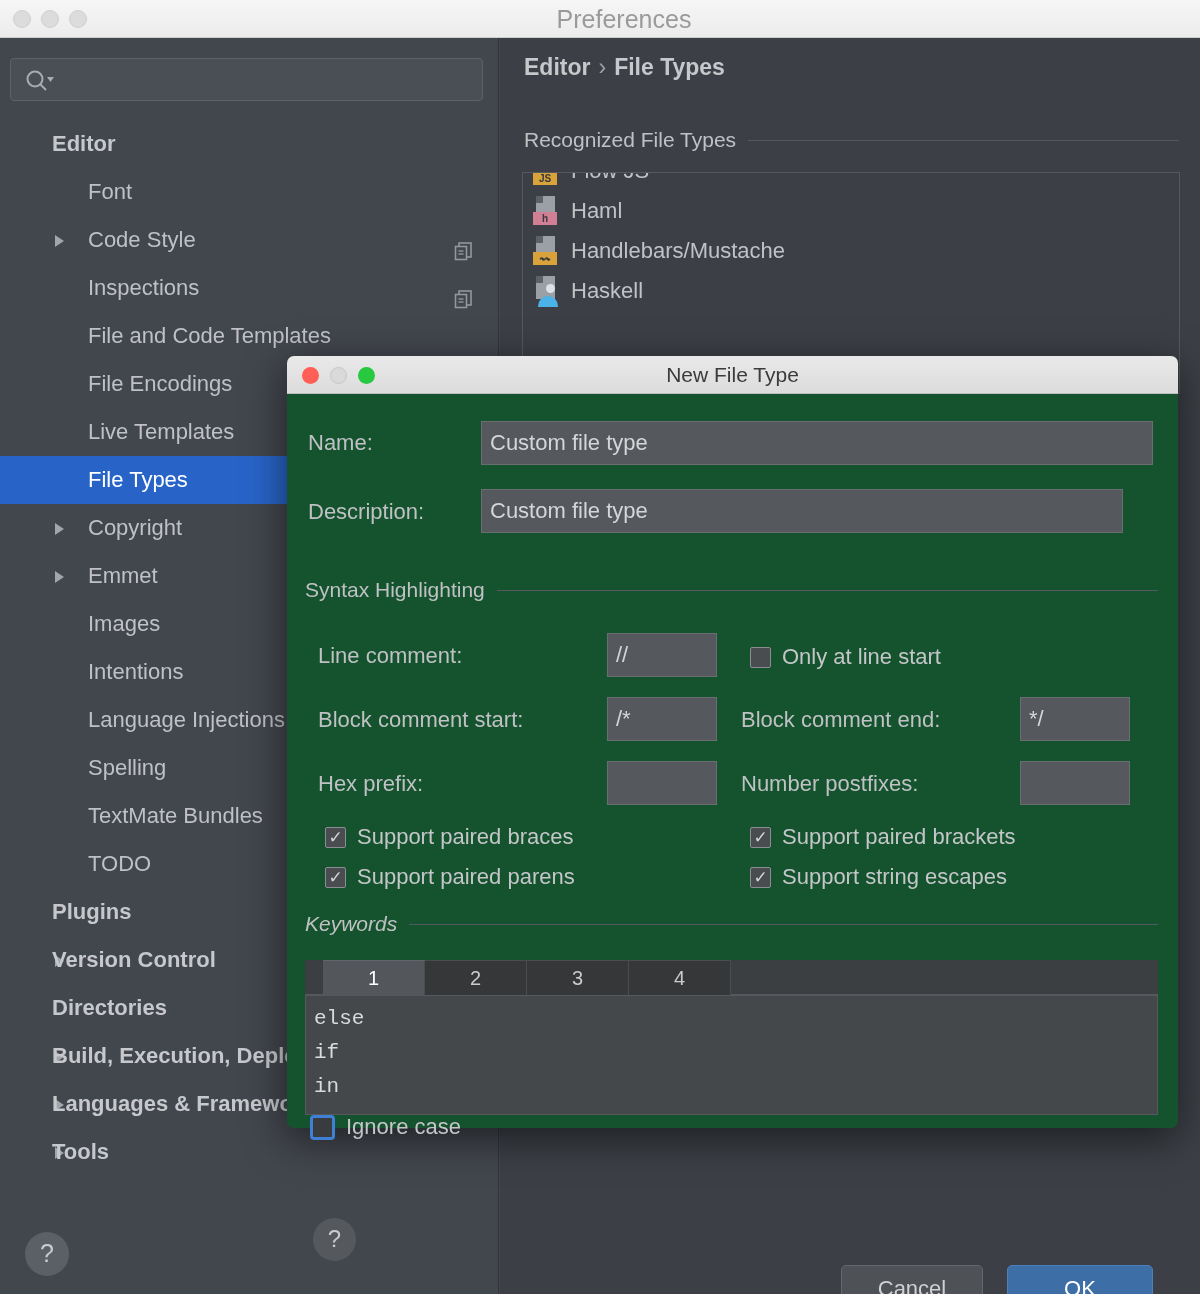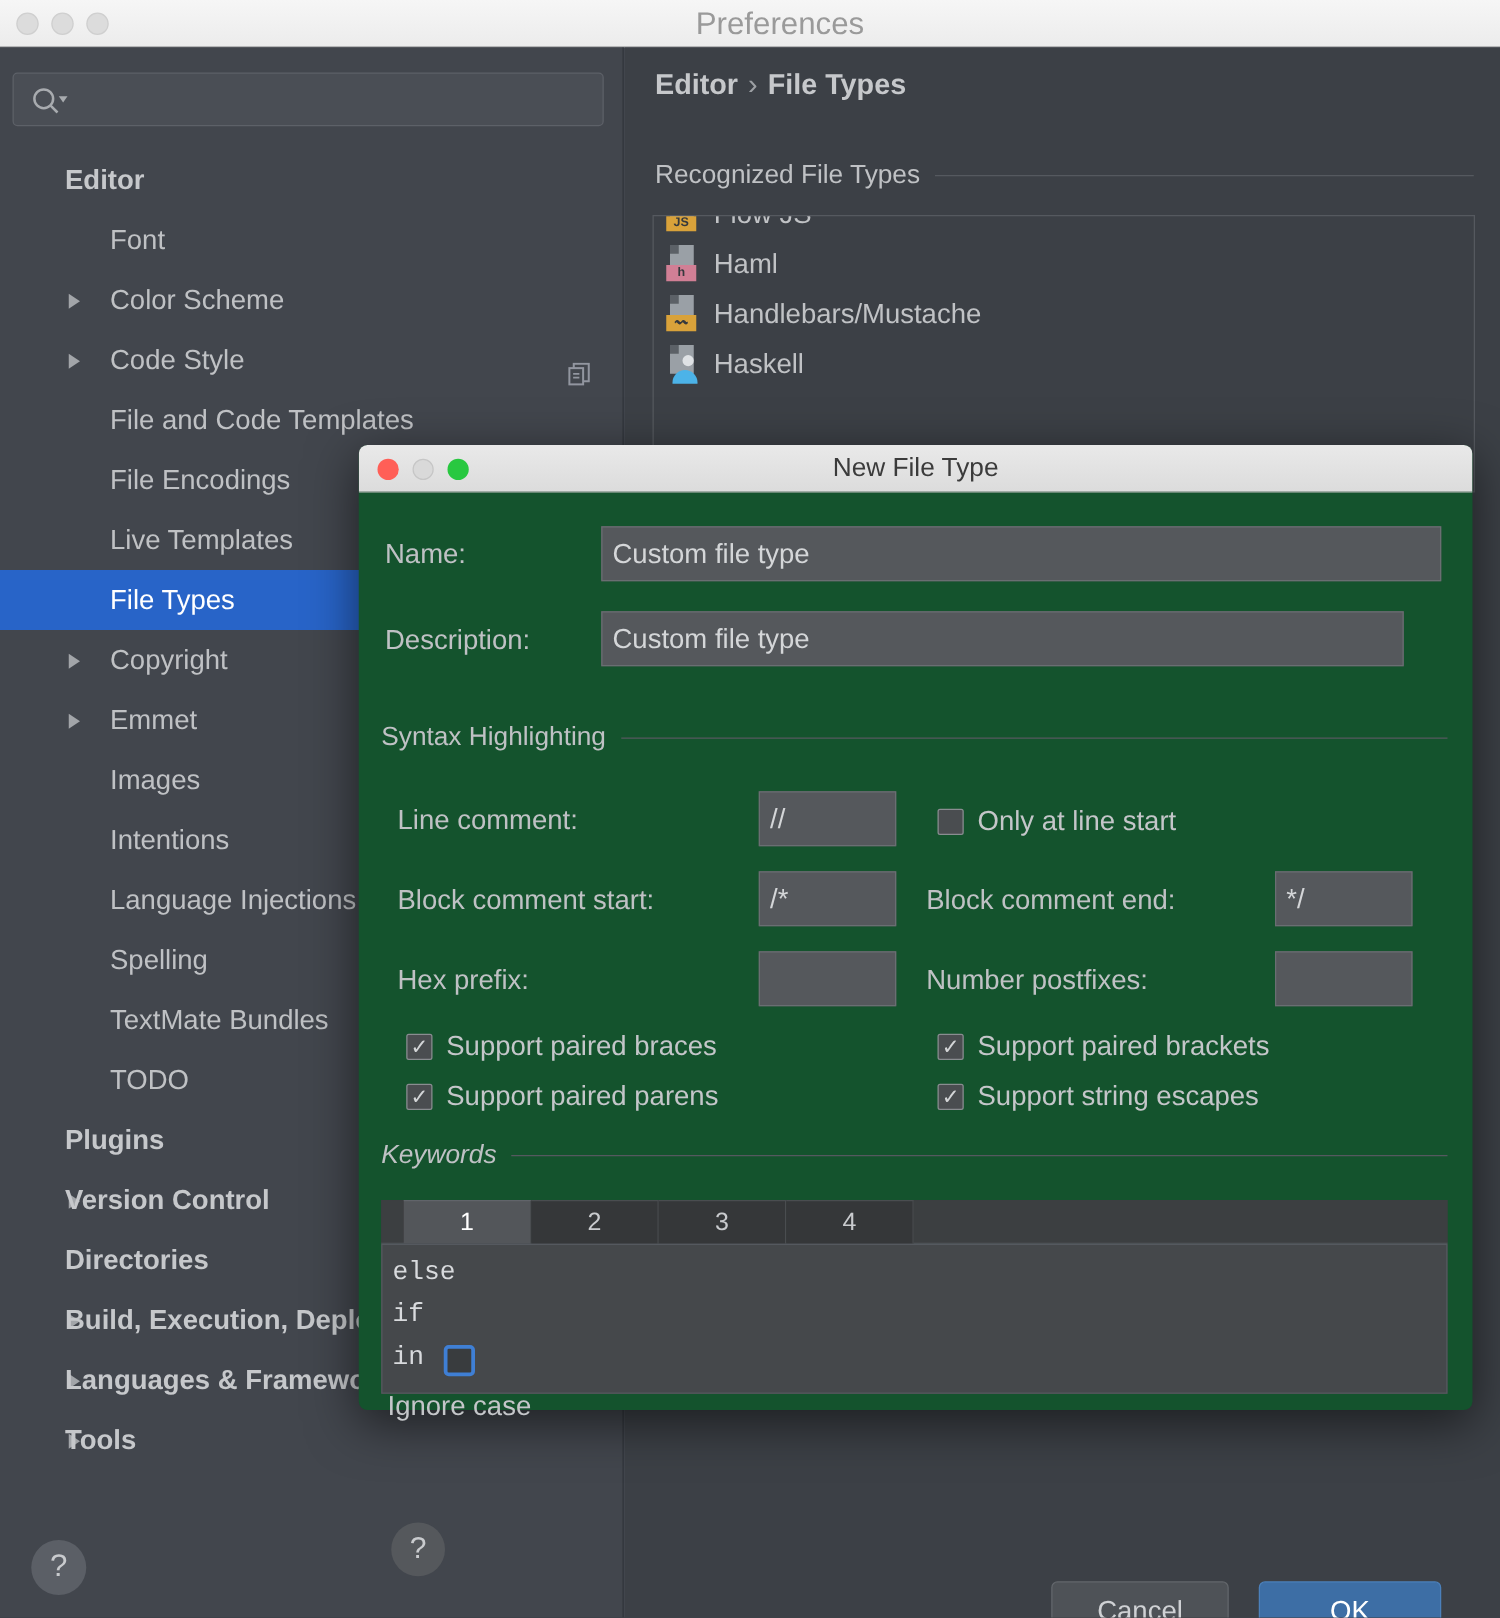--- a/index.html
+++ b/index.html
@@ -233,25 +233,30 @@
       </div>
       <div class="tree" id="tree">
           <div class="tree-row lvl0 bold">
             <span class="label">Editor</span>
           </div>
           <div class="tree-row lvl1">
             <span class="label">Font</span>
           </div>
           <div class="tree-row lvl1">
             <span class="arrow"></span>
-            <span class="label">Color Scheme</span>
-          </div>
-          <div class="tree-row lvl1">
-            <span class="arrow"></span>
             <span class="label">Code Style</span>
+            <span class="copy-icon"><svg width="20" height="20" viewBox="0 0 20 20">
+                <rect x="5" y="1" width="12" height="14" fill="none" stroke="#9296a0" stroke-width="1.6"></rect>
+                <rect x="1.5" y="4.5" width="11" height="13" fill="#42464d" stroke="#9296a0" stroke-width="1.6"></rect>
+                <line x1="4.5" y1="9" x2="9.5" y2="9" stroke="#9296a0" stroke-width="1.4"></line>
+                <line x1="4.5" y1="12" x2="9.5" y2="12" stroke="#9296a0" stroke-width="1.4"></line>
+              </svg></span>
+          </div>
+          <div class="tree-row lvl1">
+            <span class="label">Inspections</span>
             <span class="copy-icon"><svg width="20" height="20" viewBox="0 0 20 20">
                 <rect x="5" y="1" width="12" height="14" fill="none" stroke="#9296a0" stroke-width="1.6"></rect>
                 <rect x="1.5" y="4.5" width="11" height="13" fill="#42464d" stroke="#9296a0" stroke-width="1.6"></rect>
                 <line x1="4.5" y1="9" x2="9.5" y2="9" stroke="#9296a0" stroke-width="1.4"></line>
                 <line x1="4.5" y1="12" x2="9.5" y2="12" stroke="#9296a0" stroke-width="1.4"></line>
               </svg></span>
           </div>
           <div class="tree-row lvl1">
             <span class="label">File and Code Templates</span>
           </div>
@@ -434,21 +439,21 @@
         <div class="kw-tab active">1</div>
         <div class="kw-tab">2</div>
         <div class="kw-tab">3</div>
         <div class="kw-tab">4</div>
         <div class="kw-rest"></div>
       </div>
     <div class="kw-area">else
 if
 in</div>
 
-    <div class="chk" style="left:310px; top:1076px;flex-direction:column;">
+    <div class="chk" style="left:310px; top:1114px;">
       <span class="box blue"></span>
       <span class="chk-label">Ignore case</span>
     </div>
 
     <div class="dlg-help">?</div>
     <div class="btn btn-cancel">Cancel</div>
     <div class="btn btn-ok">OK</div>
   </div>
 
 </div>

